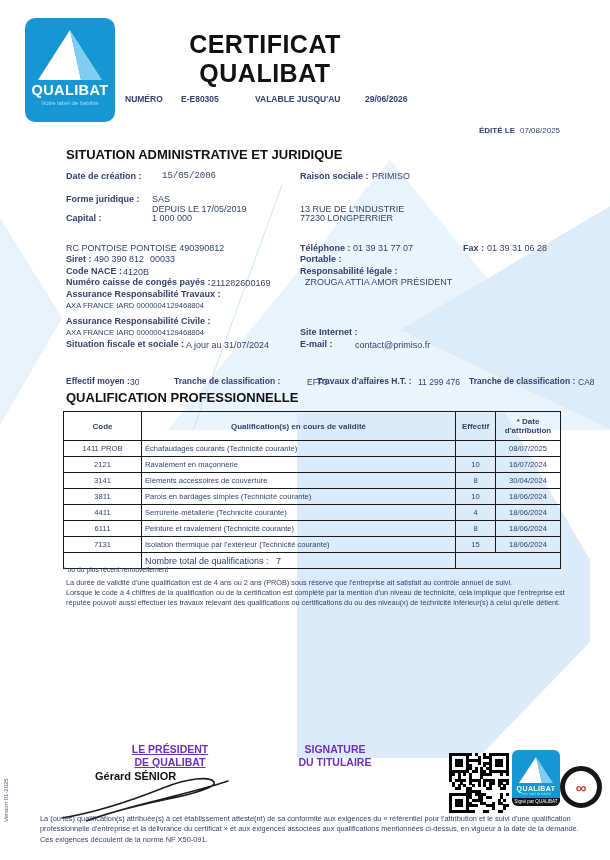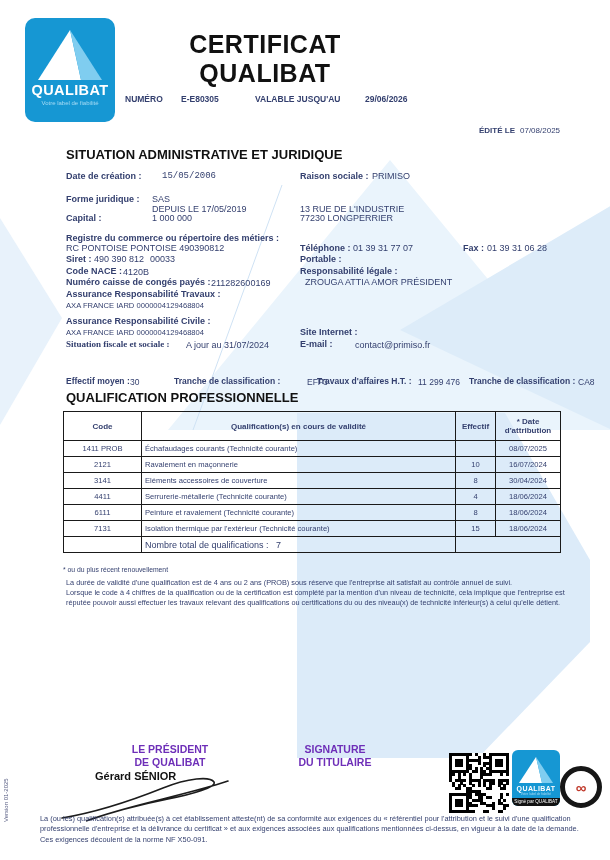--- a/index.html
+++ b/index.html
@@ -73,21 +73,20 @@
 
   <div class="abs lbl f9" style="left:66px;top:194px;">Forme juridique :</div>
   <div class="abs val f9" style="left:152px;top:194px;">SAS</div>
   <div class="abs val f9" style="left:152px;top:204px;">DEPUIS LE 17/05/2019</div>
   <div class="abs lbl f9" style="left:66px;top:213px;">Capital :</div>
   <div class="abs val f9" style="left:152px;top:213px;">1 000 000</div>
 
   <div class="abs val f9" style="left:300px;top:204px;">13 RUE DE L'INDUSTRIE</div>
   <div class="abs val f9" style="left:300px;top:213px;">77230 LONGPERRIER</div>
 
-  <div class="abs lbl f9" style="left:66px;top:233px;">Registre du commerce ou répertoire des métiers :</div>
   <div class="abs val f9" style="left:66px;top:243px;">RC PONTOISE PONTOISE 490390812</div>
 
   <div class="abs lbl f9" style="left:300px;top:243px;">Téléphone :</div>
   <div class="abs val f9" style="left:353px;top:243px;">01 39 31 77 07</div>
   <div class="abs lbl f9" style="left:463px;top:243px;">Fax :</div>
   <div class="abs val f9" style="left:487px;top:243px;">01 39 31 06 28</div>
 
   <div class="abs lbl f9" style="left:66px;top:254px;">Siret :</div>
   <div class="abs val f9" style="left:94px;top:254px;">490 390 812</div>
   <div class="abs val f9" style="left:150px;top:254px;">00033</div>
@@ -101,21 +100,21 @@
   <div class="abs val f9" style="left:211px;top:278px;">211282600169</div>
   <div class="abs val f9" style="left:305px;top:277px;">ZROUGA ATTIA AMOR PRÉSIDENT</div>
 
   <div class="abs lbl f9" style="left:66px;top:289px;">Assurance Responsabilité Travaux :</div>
   <div class="abs val f75" style="left:66px;top:301px;">AXA FRANCE IARD 0000004129468804</div>
 
   <div class="abs lbl f9" style="left:66px;top:316px;">Assurance Responsabilité Civile :</div>
   <div class="abs val f75" style="left:66px;top:328px;">AXA FRANCE IARD 0000004129468804</div>
   <div class="abs lbl f9" style="left:300px;top:327px;">Site Internet :</div>
 
-  <div class="abs lbl f9" style="left:66px;top:339px;font-family:Liberation Serif, serif;">Situation fiscale et sociale :</div>
+  <div class="abs lbl f9" style="left:66px;top:339px;">Situation fiscale et sociale :</div>
   <div class="abs val f9" style="left:186px;top:340px;">A jour au 31/07/2024</div>
   <div class="abs lbl f9" style="left:300px;top:339px;">E-mail :</div>
   <div class="abs val f9" style="left:355px;top:340px;text-align:right;">contact@primiso.fr</div>
 
   <div class="abs lbl f8" style="left:66px;top:376px;">Effectif moyen :</div>
   <div class="abs val f8" style="left:130px;top:377px;">30</div>
   <div class="abs lbl f8" style="left:174px;top:376px;">Tranche de classification :</div>
   <div class="abs val f8" style="left:283px;top:377px;margin-left:24px;">EFF3</div>
   <div class="abs lbl f8" style="left:317px;top:376px;">Travaux d'affaires H.T. :</div>
   <div class="abs val f8" style="left:418px;top:377px;">11 299 476</div>
@@ -153,20 +152,26 @@
       <td class="c">10</td>
       <td class="c">16/07/2024</td>
     </tr>
     <tr>
       <td class="c">3141</td>
       <td>Eléments accessoires de couverture</td>
       <td class="c">8</td>
       <td class="c">30/04/2024</td>
     </tr>
     <tr>
+      <td class="c">3811</td>
+      <td>Parois en bardages simples (Technicité courante)</td>
+      <td class="c">10</td>
+      <td class="c">18/06/2024</td>
+    </tr>
+    <tr>
       <td class="c">4411</td>
       <td>Serrurerie-métallerie (Technicité courante)</td>
       <td class="c">4</td>
       <td class="c">18/06/2024</td>
     </tr>
     <tr>
       <td class="c">6111</td>
       <td>Peinture et ravalement (Technicité courante)</td>
       <td class="c">8</td>
       <td class="c">18/06/2024</td>
@@ -188,21 +193,21 @@
   </tbody>
     </table>
 
   <div class="abs val" style="left:63px;top:566px;font-size:6.8px;">* ou du plus récent renouvellement</div>
 
   <div class="abs val" style="left:66px;top:578px;width:505px;font-size:7.3px;line-height:1.4;">
     <div>La durée de validité d'une qualification est de 4 ans ou 2 ans (PROB) sous réserve que l'entreprise ait satisfait au contrôle annuel de suivi.</div>
     <div>Lorsque le code à 4 chiffres de la qualification ou de la certification est complété par la mention d'un niveau de technicité, cela implique que l'entreprise est réputée pouvoir aussi effectuer les travaux relevant des qualifications ou certifications du ou des niveau(x) de technicité inférieur(s) à celui qu'elle détient.</div>
   </div>
 
-  <div class="abs purple" style="left:105px;top:743px;width:130px;">
+  <div class="abs purple" style="left:105px;top:743px;width:130px;text-decoration:underline;">
     <div>LE PRÉSIDENT</div>
     <div>DE QUALIBAT</div>
   </div>
   <div class="abs purple" style="left:275px;top:743px;width:120px;">
     <div>SIGNATURE</div>
     <div>DU TITULAIRE</div>
   </div>
 
   <div class="abs black" style="left:95px;top:770px;width:150px;text-align:left;font-weight:bold;font-size:11px;">Gérard SÉNIOR</div>
 

